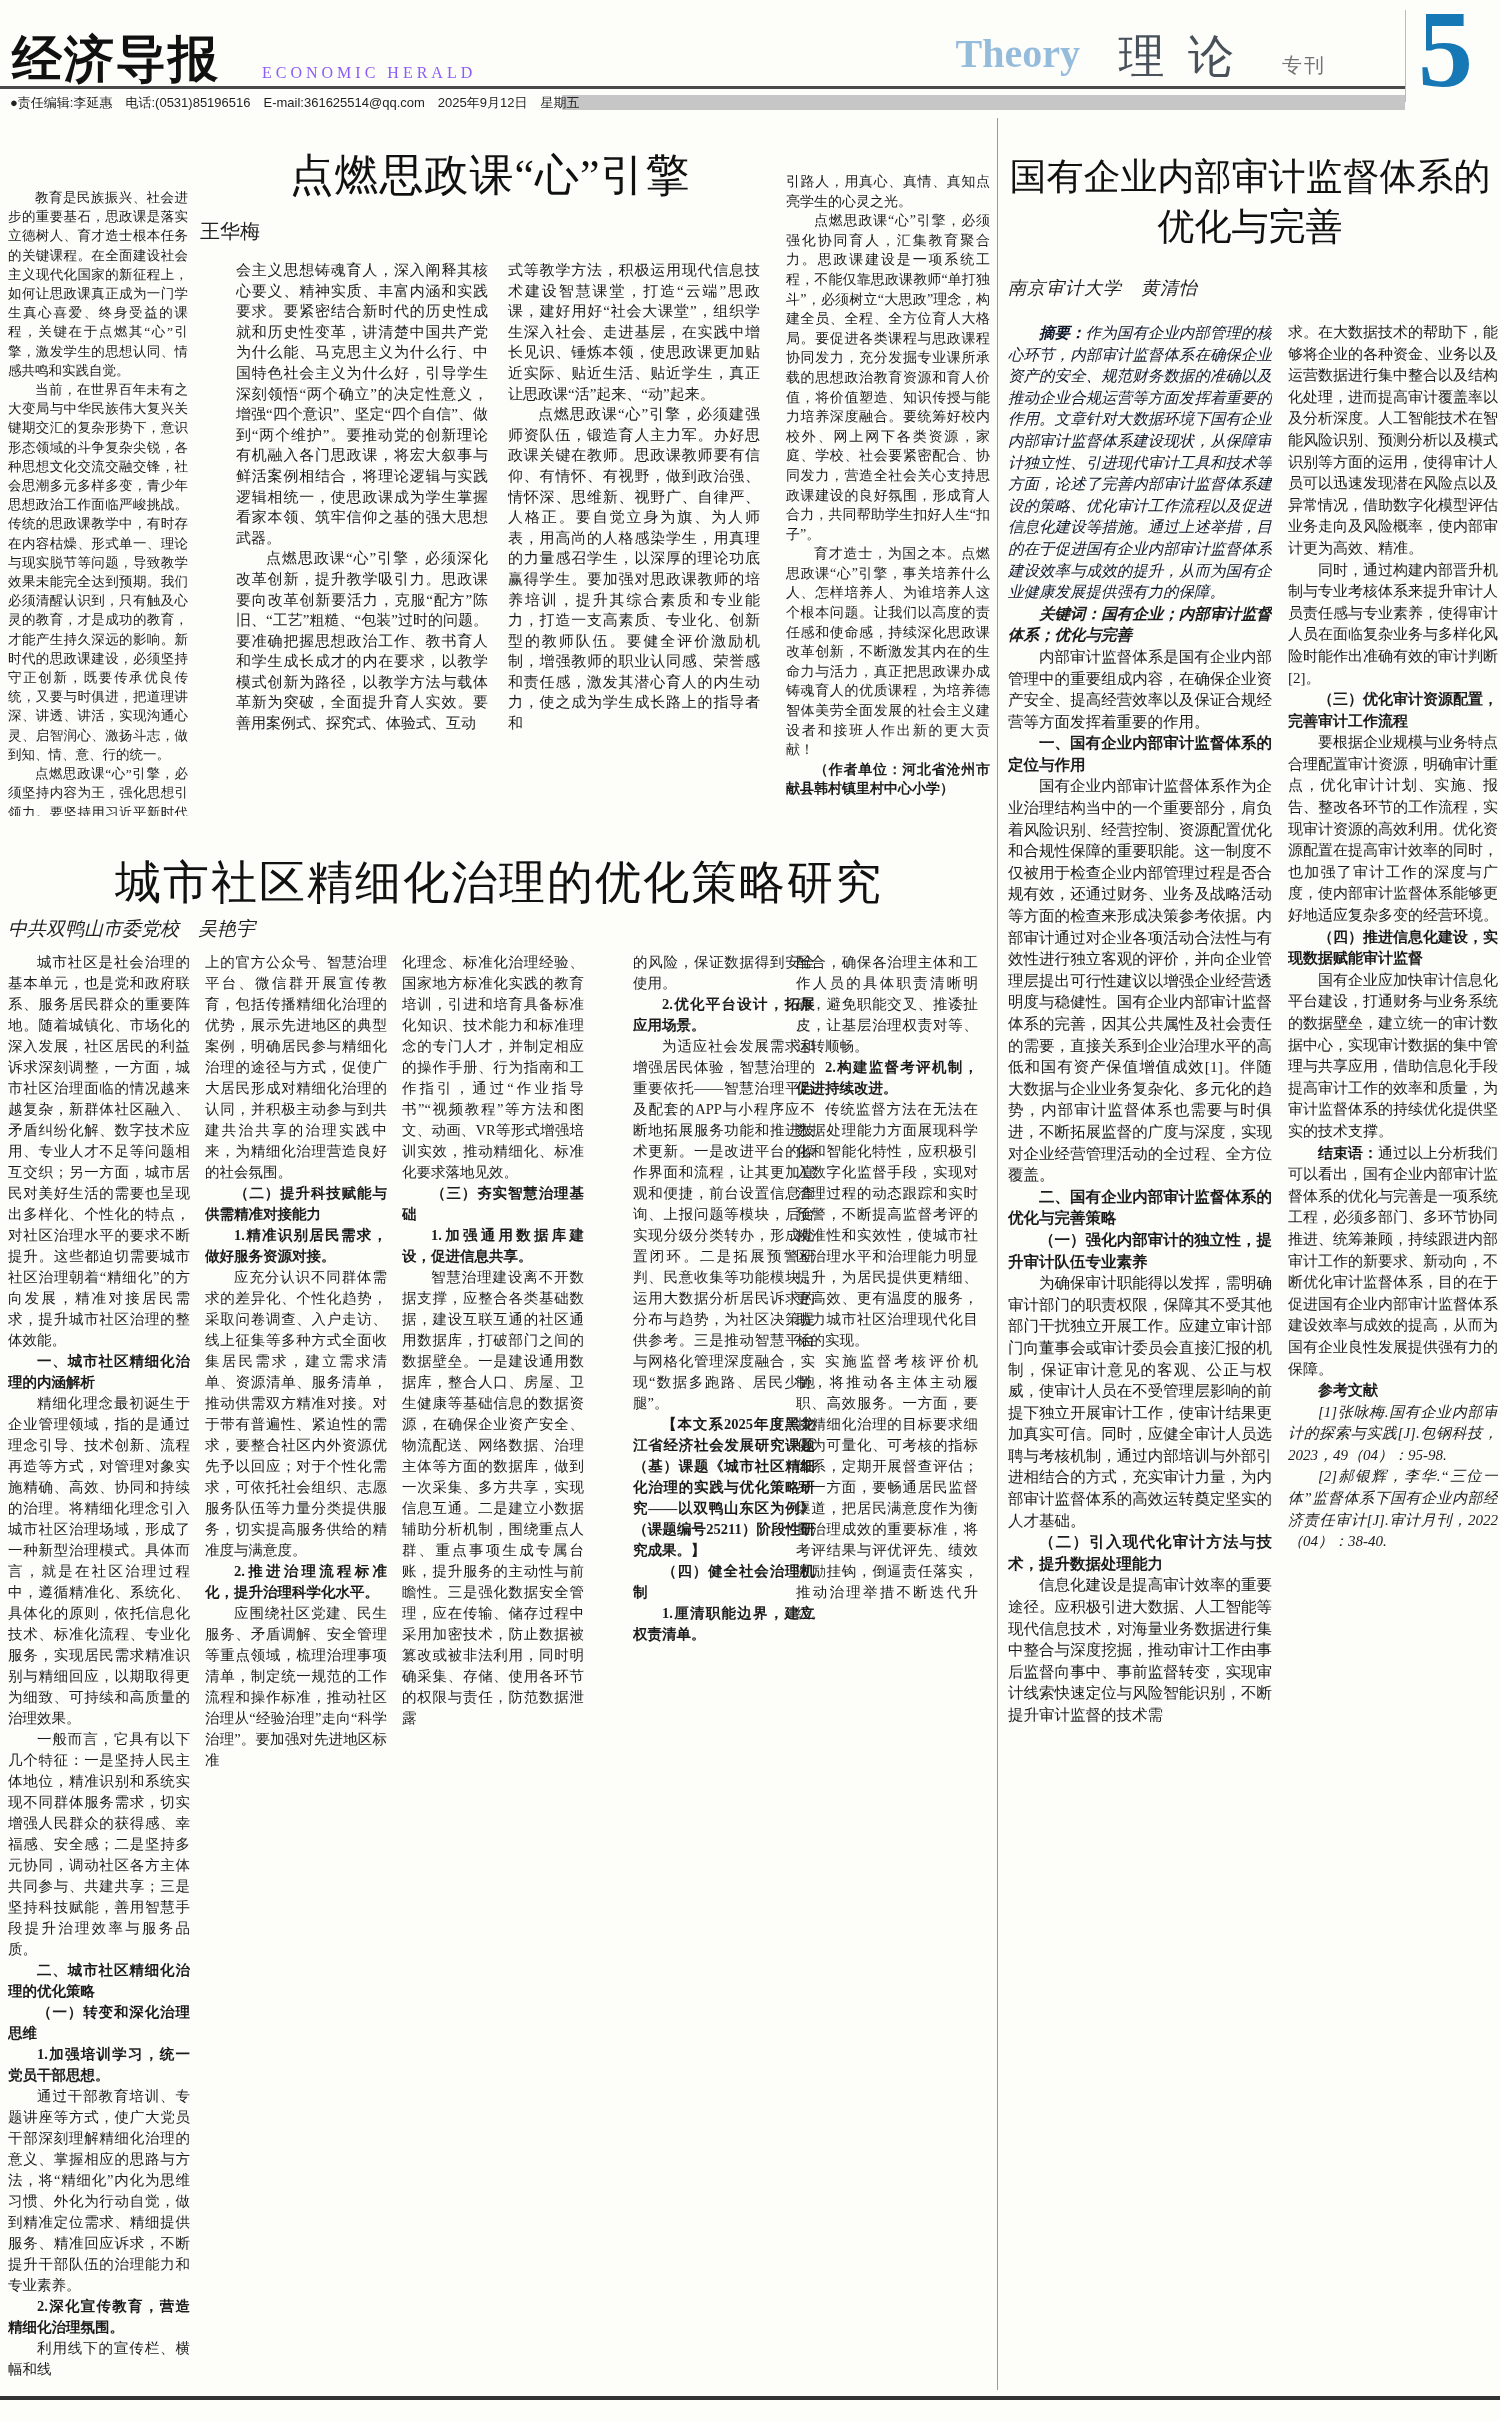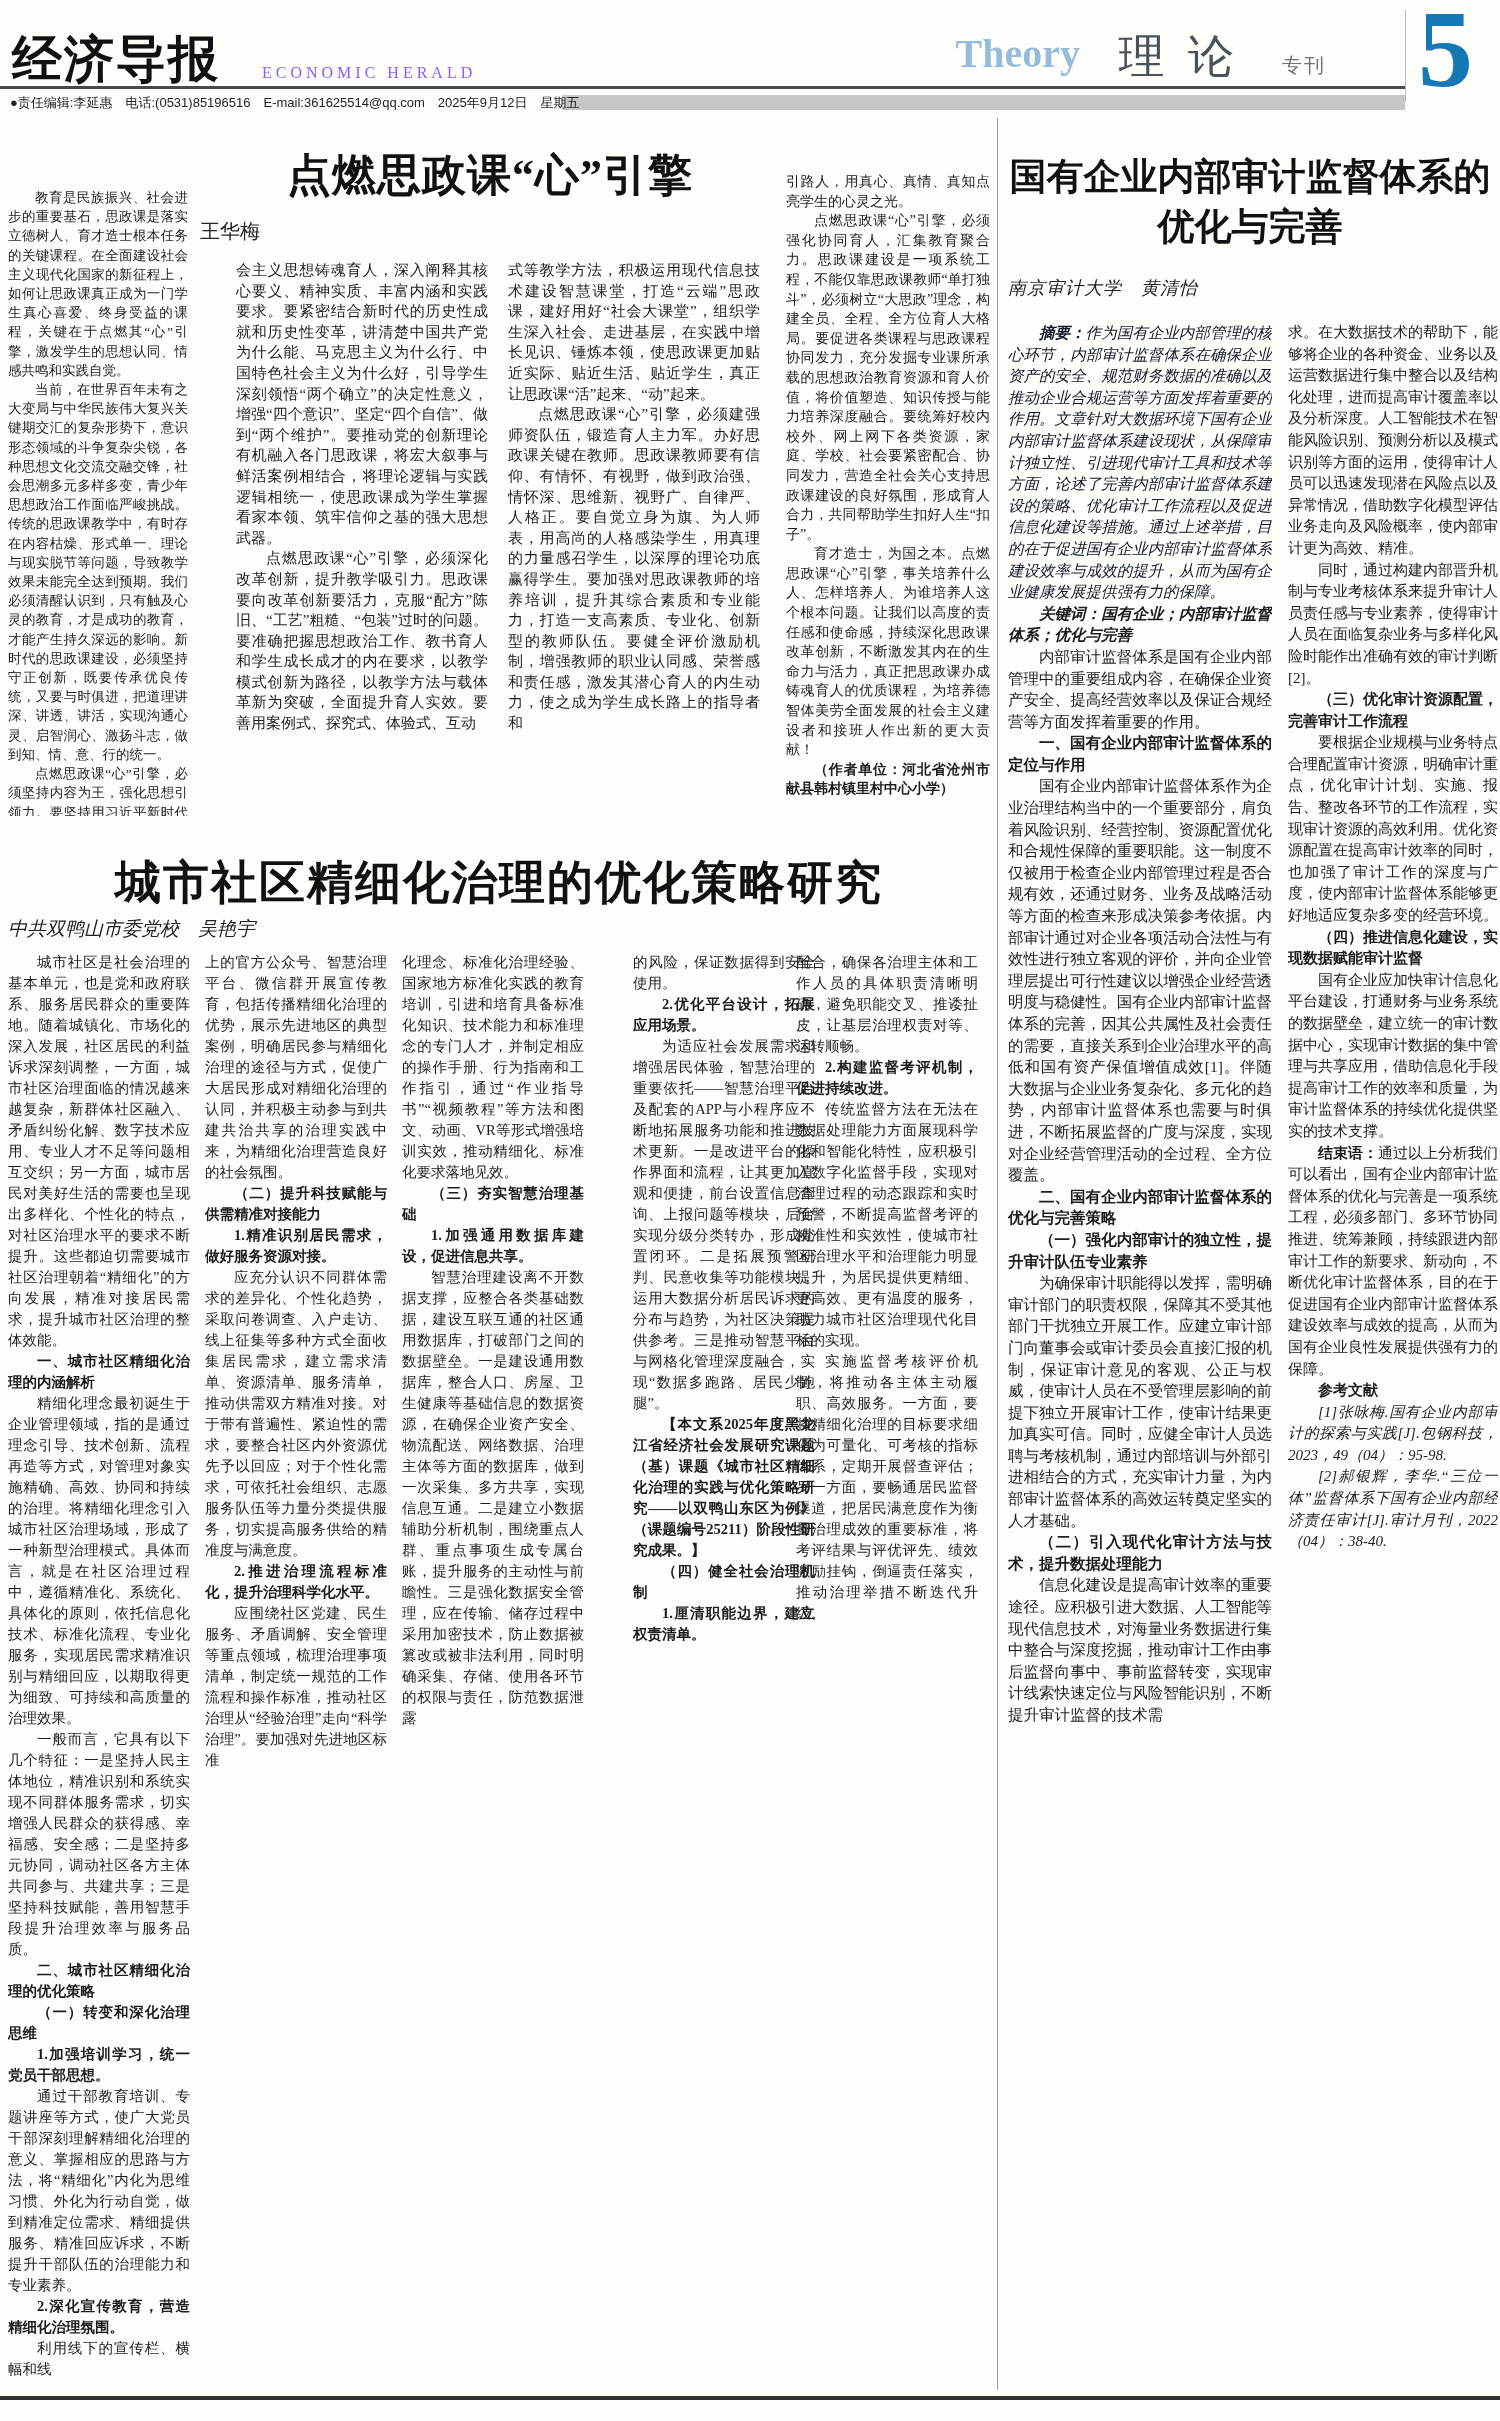--- a/index.html
+++ b/index.html
@@ -15,21 +15,21 @@
   #section-sub{right:174px;top:52px;font-size:20px;color:#737373;letter-spacing:2px;}
   #head-vline{left:1405px;top:10px;width:1px;height:92px;background:#bbb;}
   #page-num{left:1418px;top:-14px;font-size:110px;font-weight:bold;color:#1678b5;font-family:"Liberation Serif",serif;}
   #head-rule{left:0;top:86px;width:1405px;height:3px;background:#4a4a4a;}
   #info-line{left:10px;top:94px;font-size:13px;color:#222;font-family:"Liberation Sans",sans-serif;}
   #info-bar{left:562px;top:95px;width:843px;height:15px;background:#c6c6c6;}
   
   #mid-vline{left:997px;top:118px;width:1px;height:2272px;background:#999;}
   #bottom-rule{left:0;top:2396px;width:1500px;height:4px;background:#333;}
   
-  .art-title{font-weight:bold;text-align:center;color:#111;}
+  .art-title{font-weight:normal;text-align:center;color:#111;}
   .art-author{text-align:left;color:#222;}
   .col{overflow:hidden;text-align:justify;}
   .col p{margin:0;}
   .p-n{text-indent:2em;}
   .p-cont{text-indent:0;}
   .p-sub{font-weight:bold;text-indent:2em;}
   .p-sub2{font-weight:bold;text-indent:2em;}
   .p-num{font-weight:bold;text-indent:2em;}
   .p-kai{font-style:italic;text-indent:2em;color:#0f172a;}
   .p-kwd{font-style:italic;font-weight:bold;text-indent:2em;}

